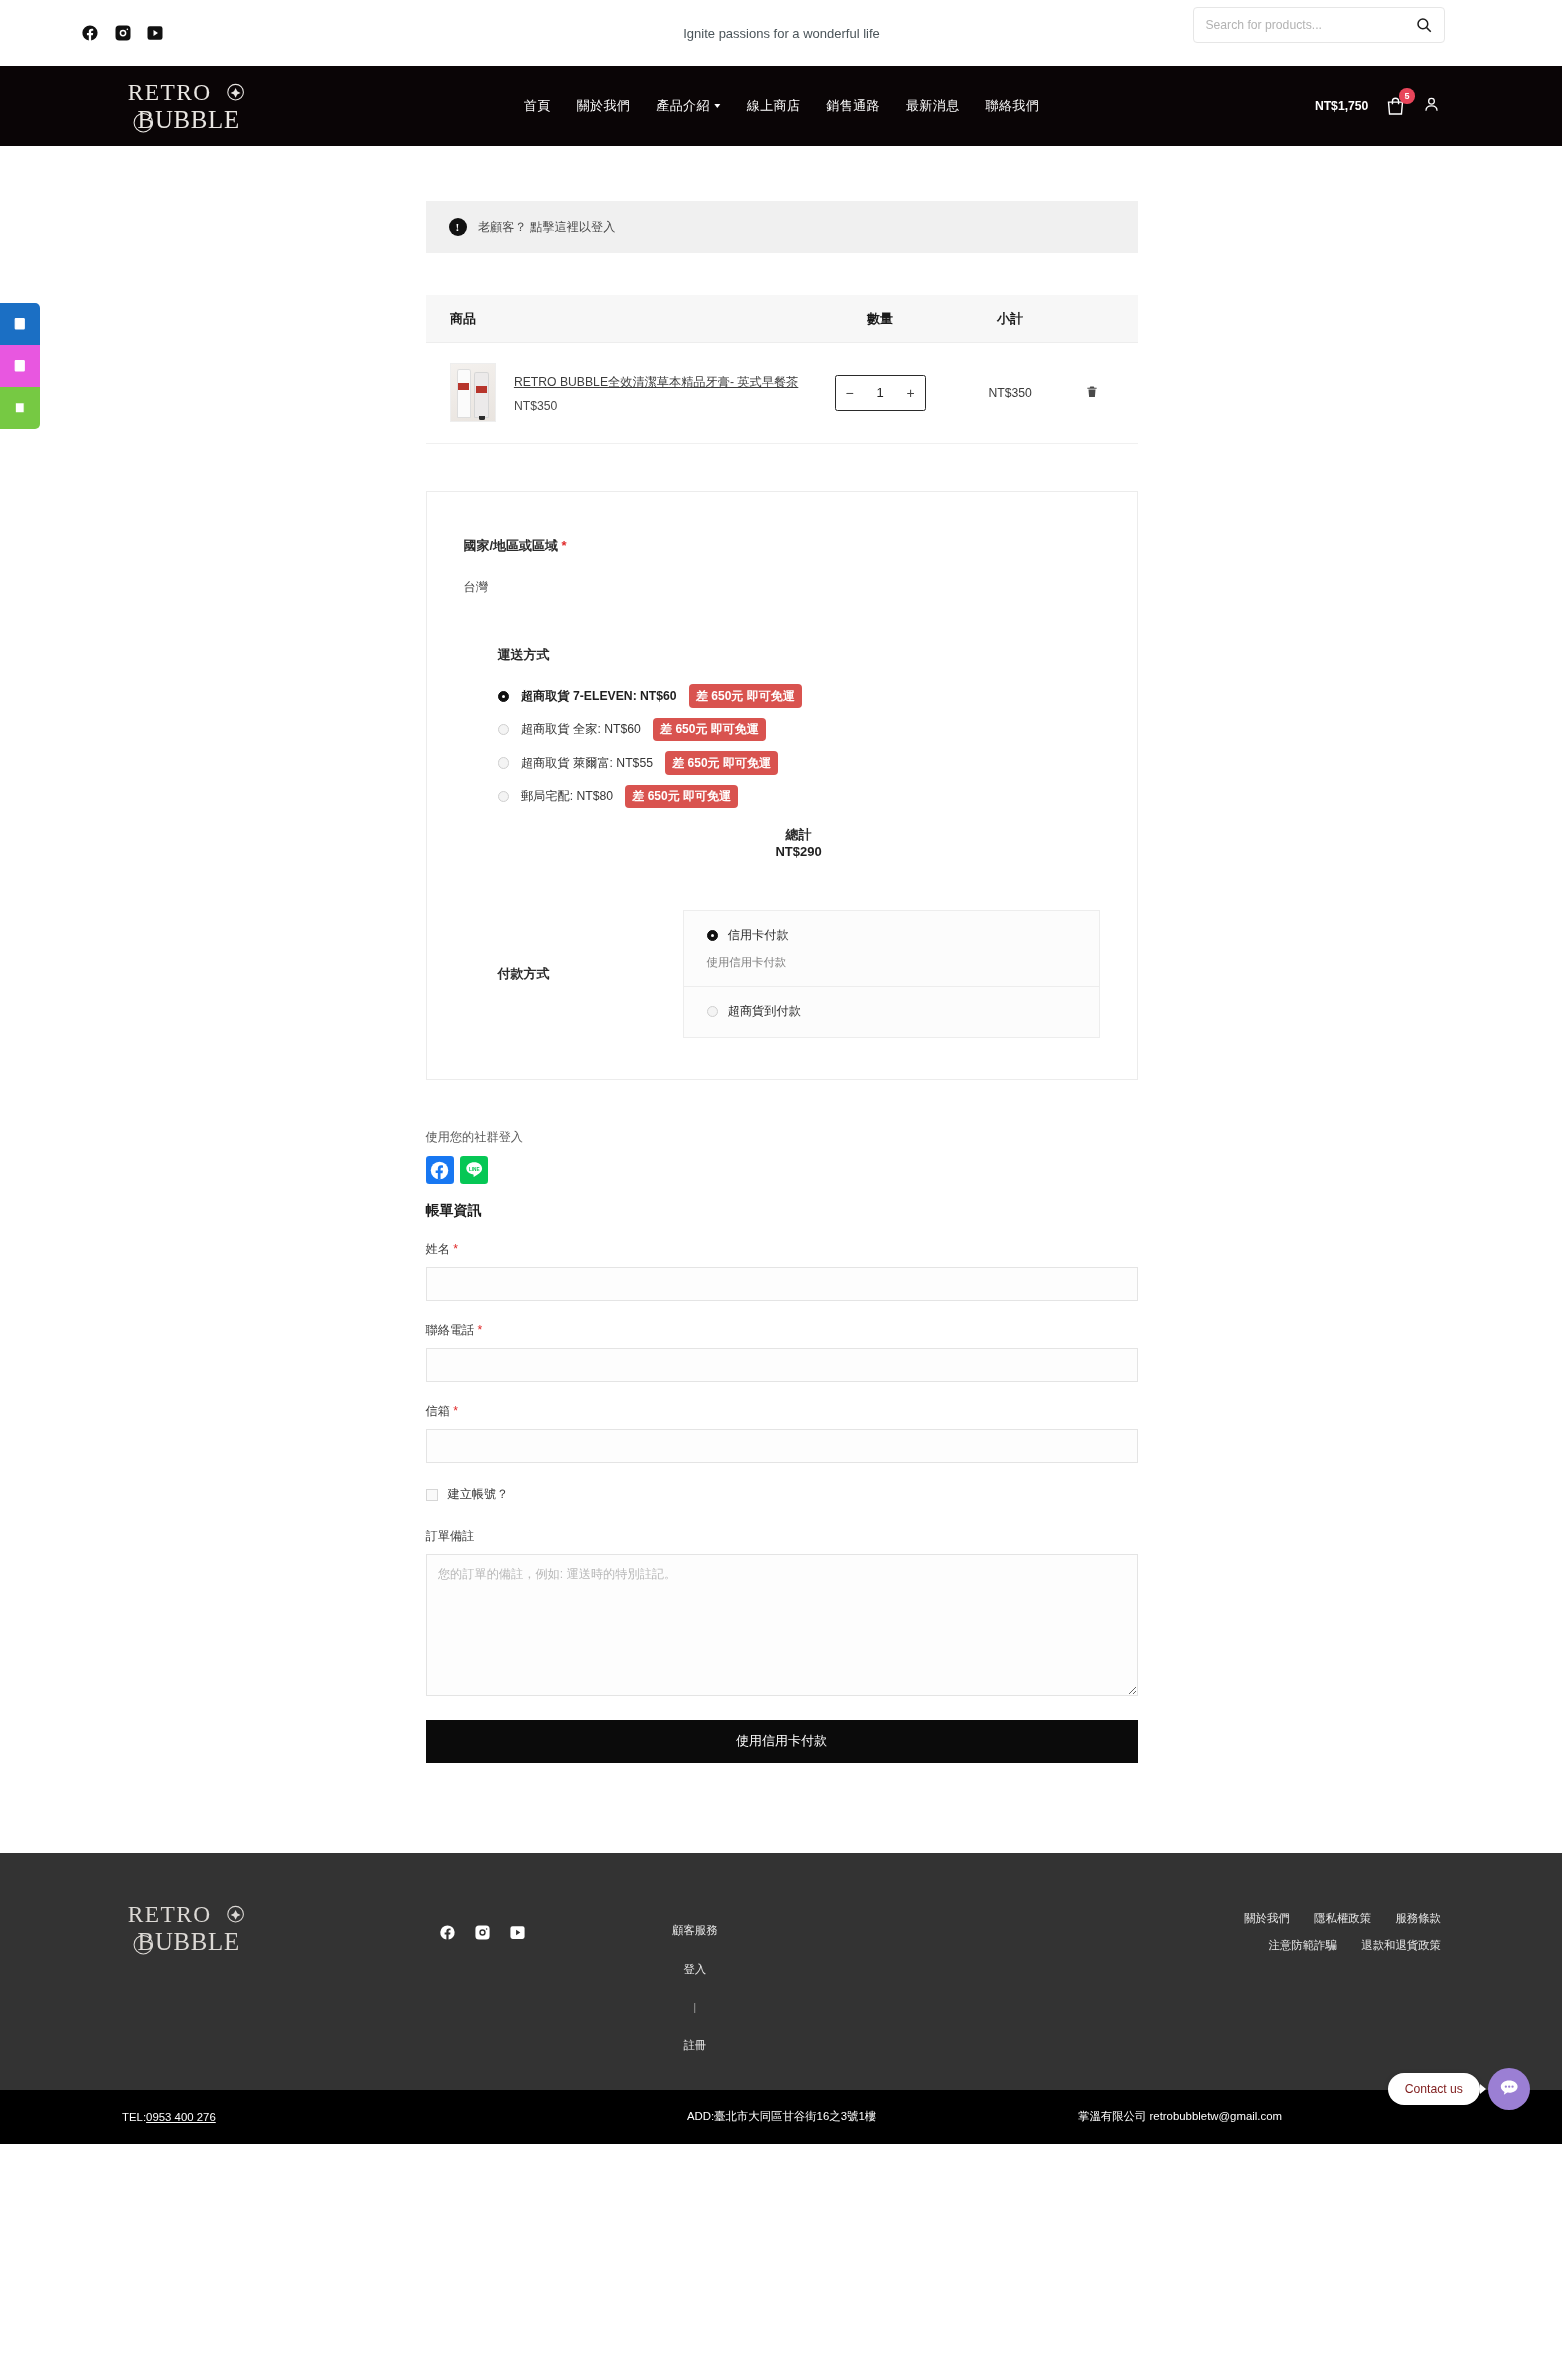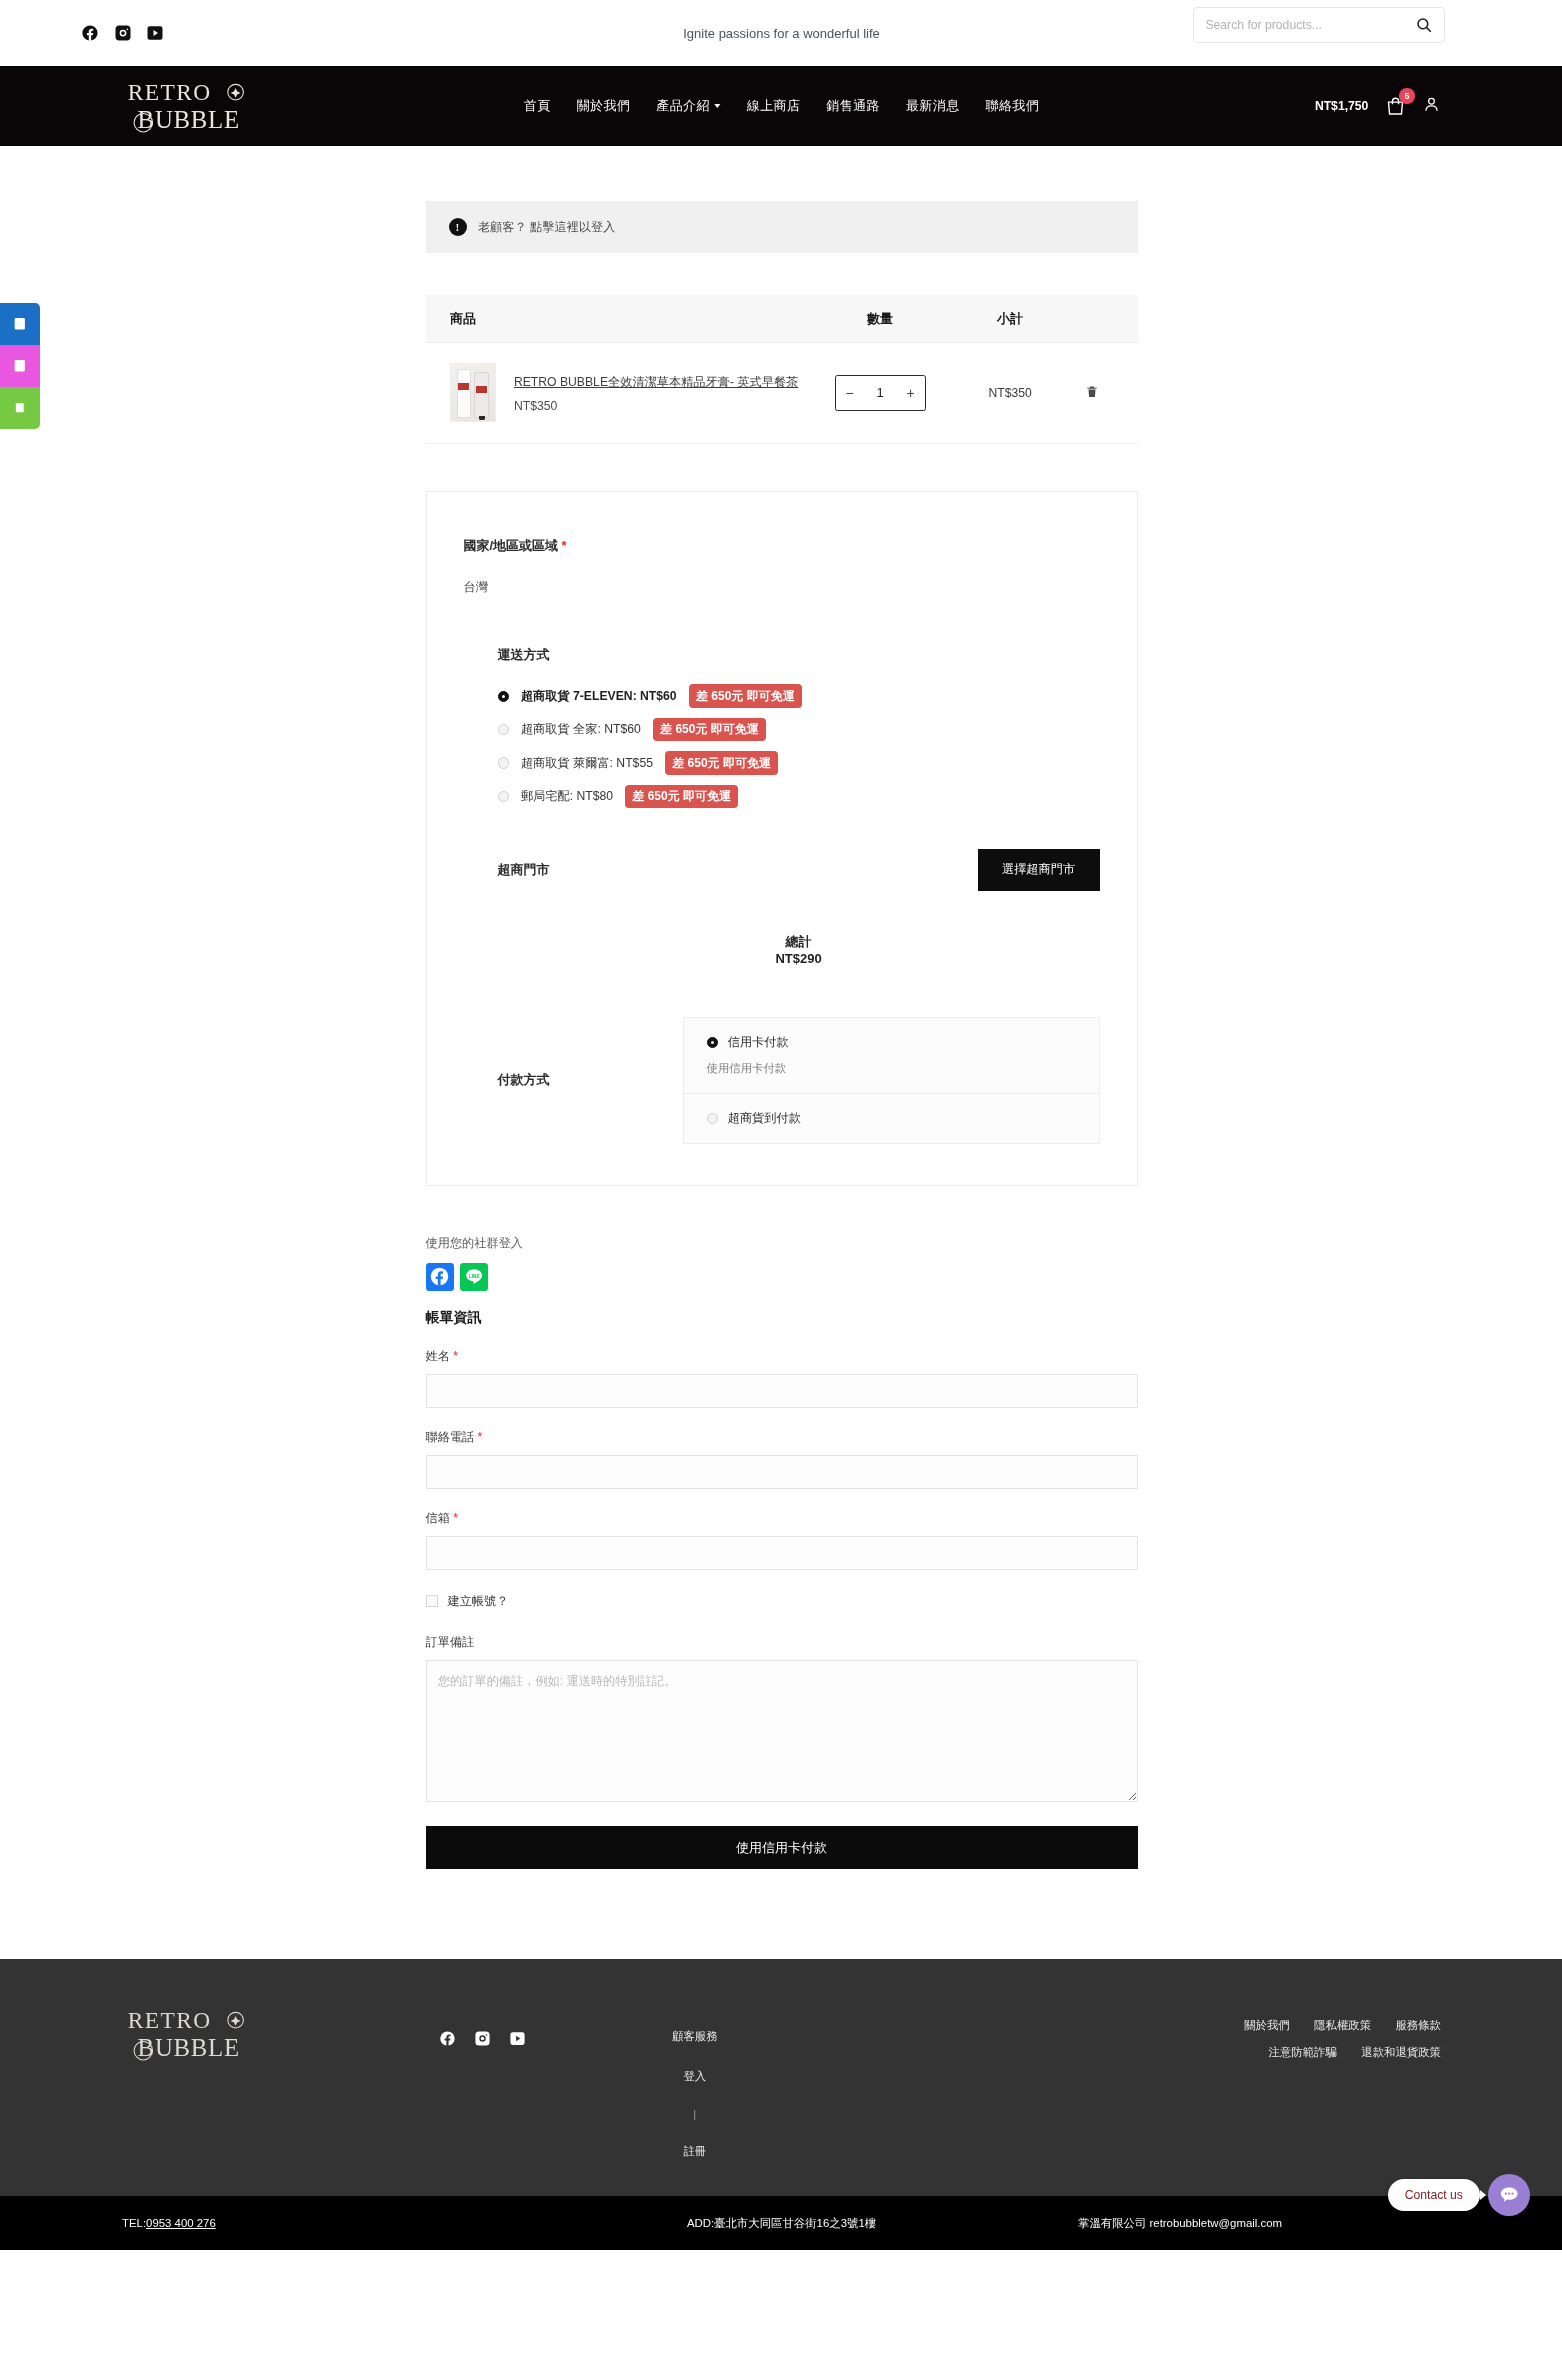--- a/index.html
+++ b/index.html
@@ -546,24 +546,20 @@
             <span class="free-badge">差 650元 即可免運</span>
           </label>
           <label class="ship-opt">
             <span class="radio"></span>
             <span class="ship-label">郵局宅配: NT$80</span>
             <span class="free-badge">差 650元 即可免運</span>
           </label>
         </div>
       </div>
 
-      <div class="store-row">
-        <span class="store-label">超商門市</span>
-        <button class="store-btn">選擇超商門市</button>
-      </div>
 
       <div class="total-row">
         <span class="total-label">總計</span>
         <span class="total-val">NT$290</span>
       </div>
 
       <div class="pay-row">
         <span class="pay-label">付款方式</span>
         <div class="pay-box">
           <div class="pay-opt">

